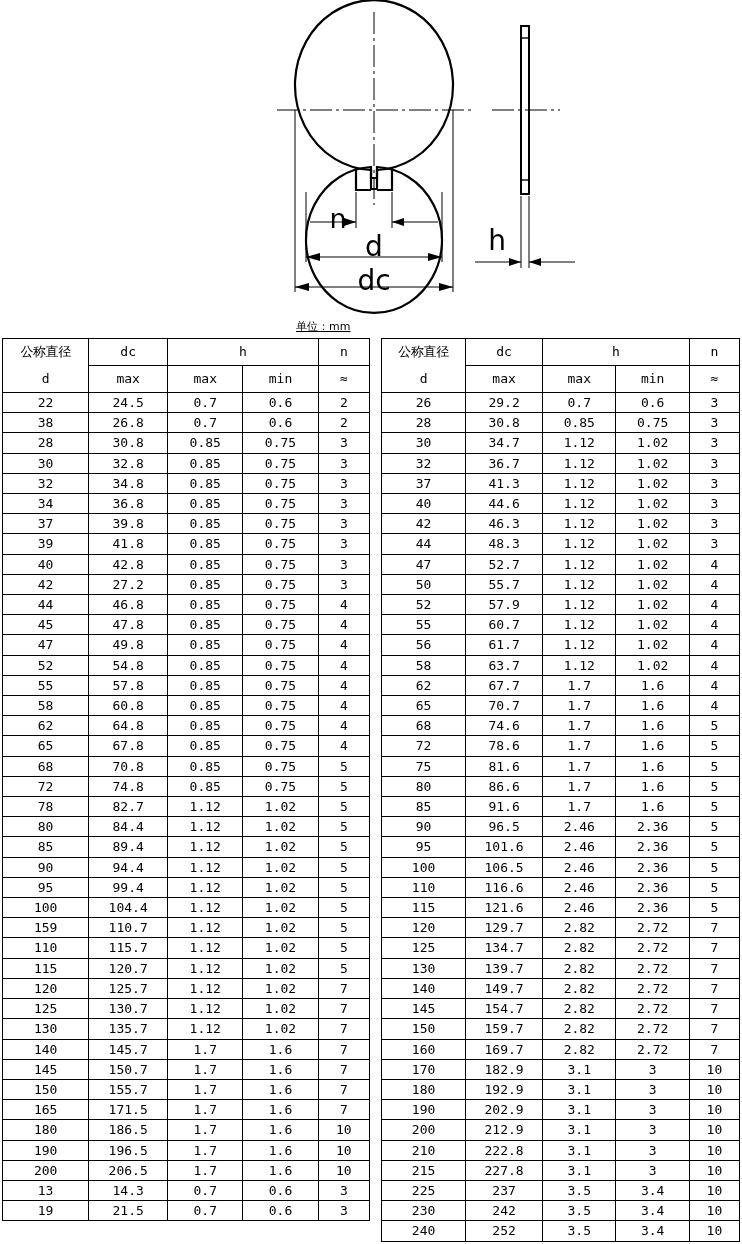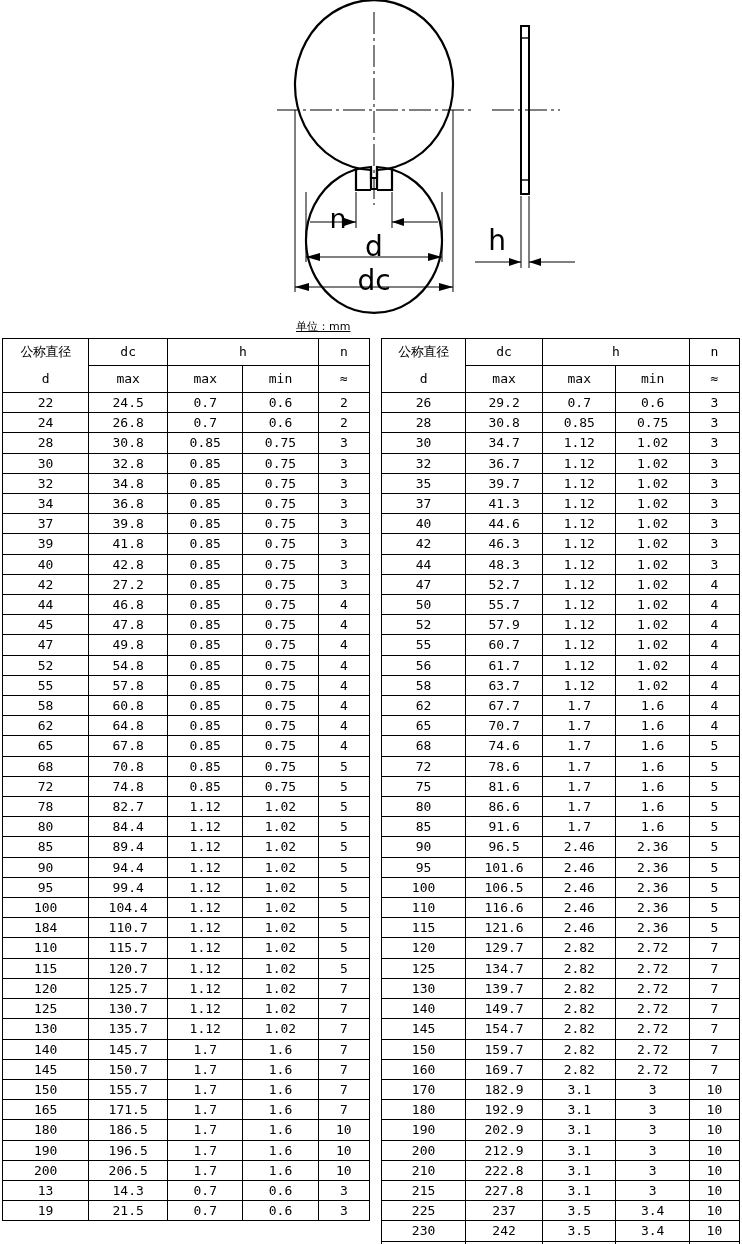--- a/index.html
+++ b/index.html
@@ -216,21 +216,21 @@
       </thead>
       <tbody id="tbody-left">
           <tr>
             <td>22</td>
             <td>24.5</td>
             <td>0.7</td>
             <td>0.6</td>
             <td>2</td>
           </tr>
           <tr>
-            <td>24</td>
+            <td>38</td>
             <td>26.8</td>
             <td>0.7</td>
             <td>0.6</td>
             <td>2</td>
           </tr>
           <tr>
             <td>28</td>
             <td>30.8</td>
             <td>0.85</td>
             <td>0.75</td>
@@ -391,21 +391,21 @@
             <td>5</td>
           </tr>
           <tr>
             <td>100</td>
             <td>104.4</td>
             <td>1.12</td>
             <td>1.02</td>
             <td>5</td>
           </tr>
           <tr>
-            <td>184</td>
+            <td>159</td>
             <td>110.7</td>
             <td>1.12</td>
             <td>1.02</td>
             <td>5</td>
           </tr>
           <tr>
             <td>110</td>
             <td>115.7</td>
             <td>1.12</td>
             <td>1.02</td>
@@ -553,27 +553,20 @@
             <td>3</td>
           </tr>
           <tr>
             <td>32</td>
             <td>36.7</td>
             <td>1.12</td>
             <td>1.02</td>
             <td>3</td>
           </tr>
           <tr>
-            <td>35</td>
-            <td>39.7</td>
-            <td>1.12</td>
-            <td>1.02</td>
-            <td>3</td>
-          </tr>
-          <tr>
             <td>37</td>
             <td>41.3</td>
             <td>1.12</td>
             <td>1.02</td>
             <td>3</td>
           </tr>
           <tr>
             <td>40</td>
             <td>44.6</td>
             <td>1.12</td>

